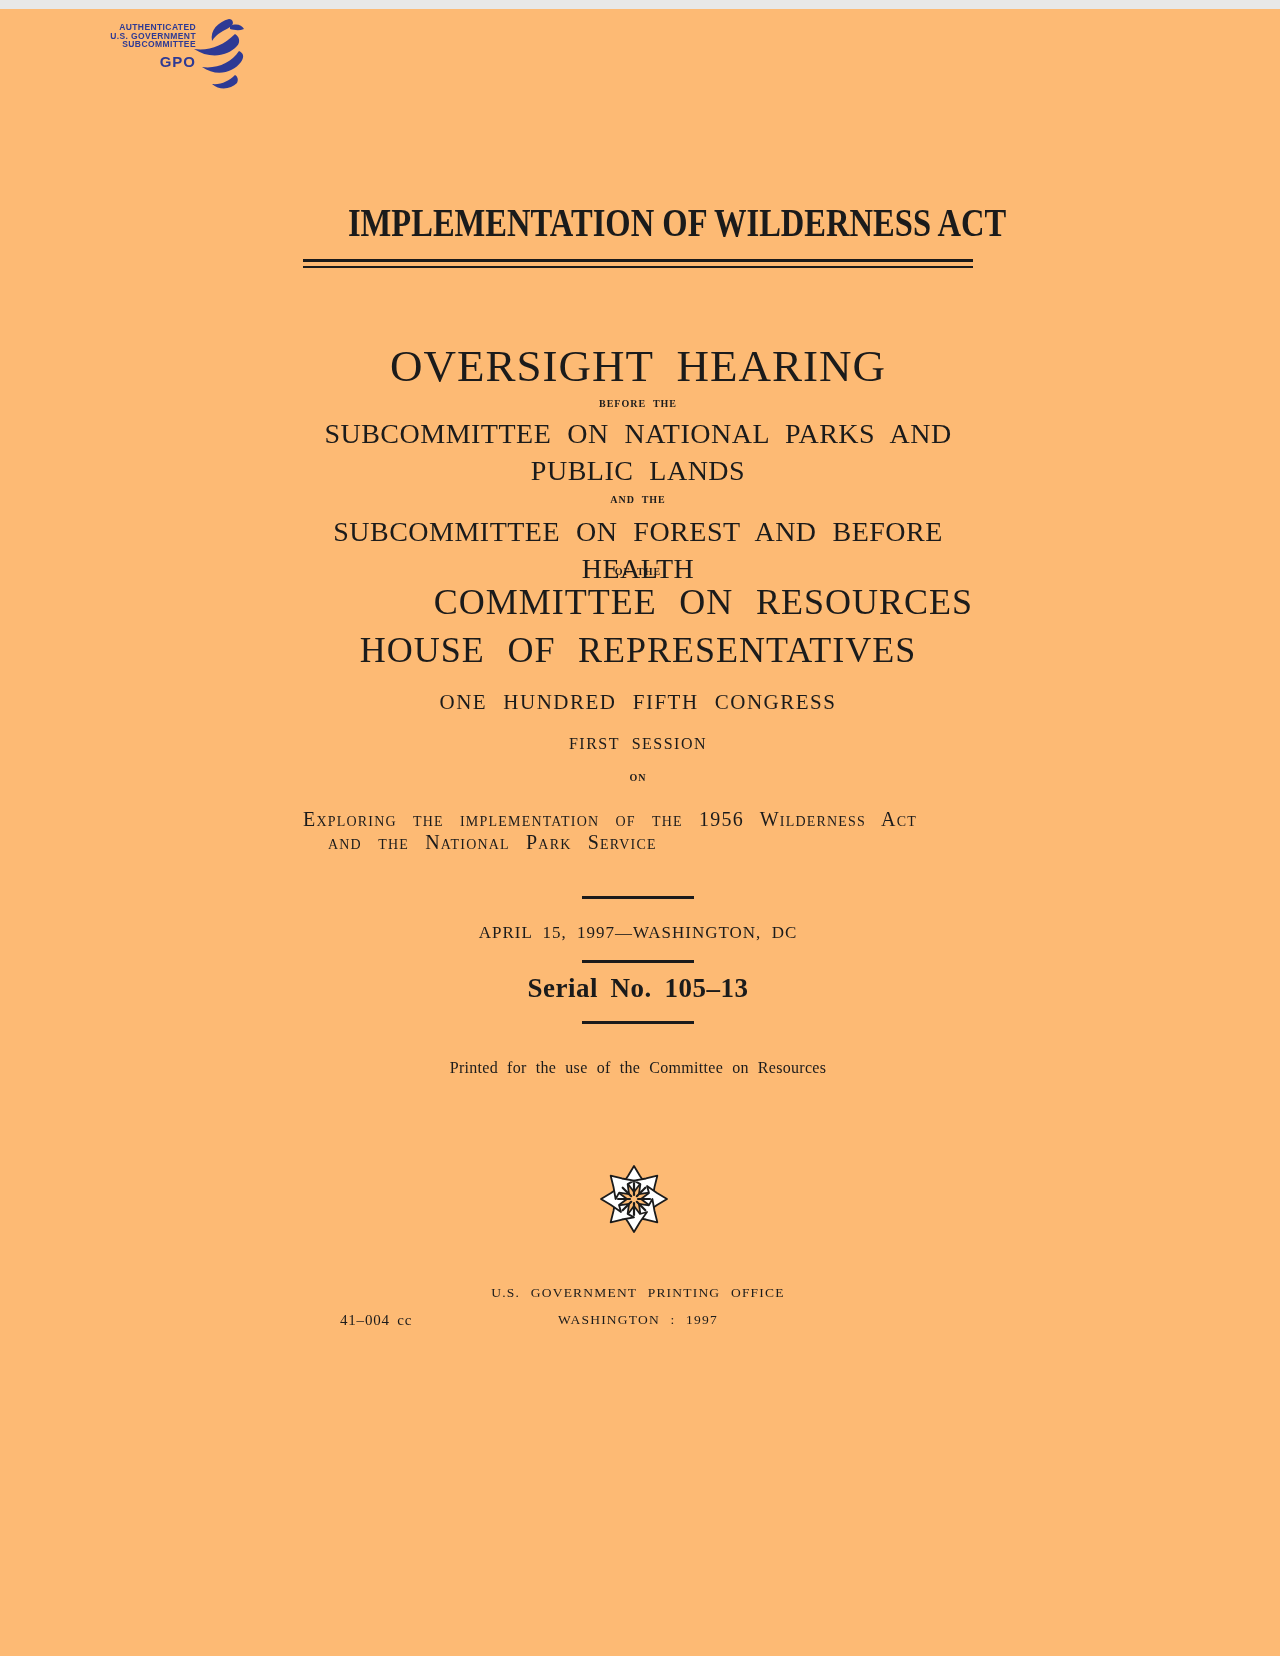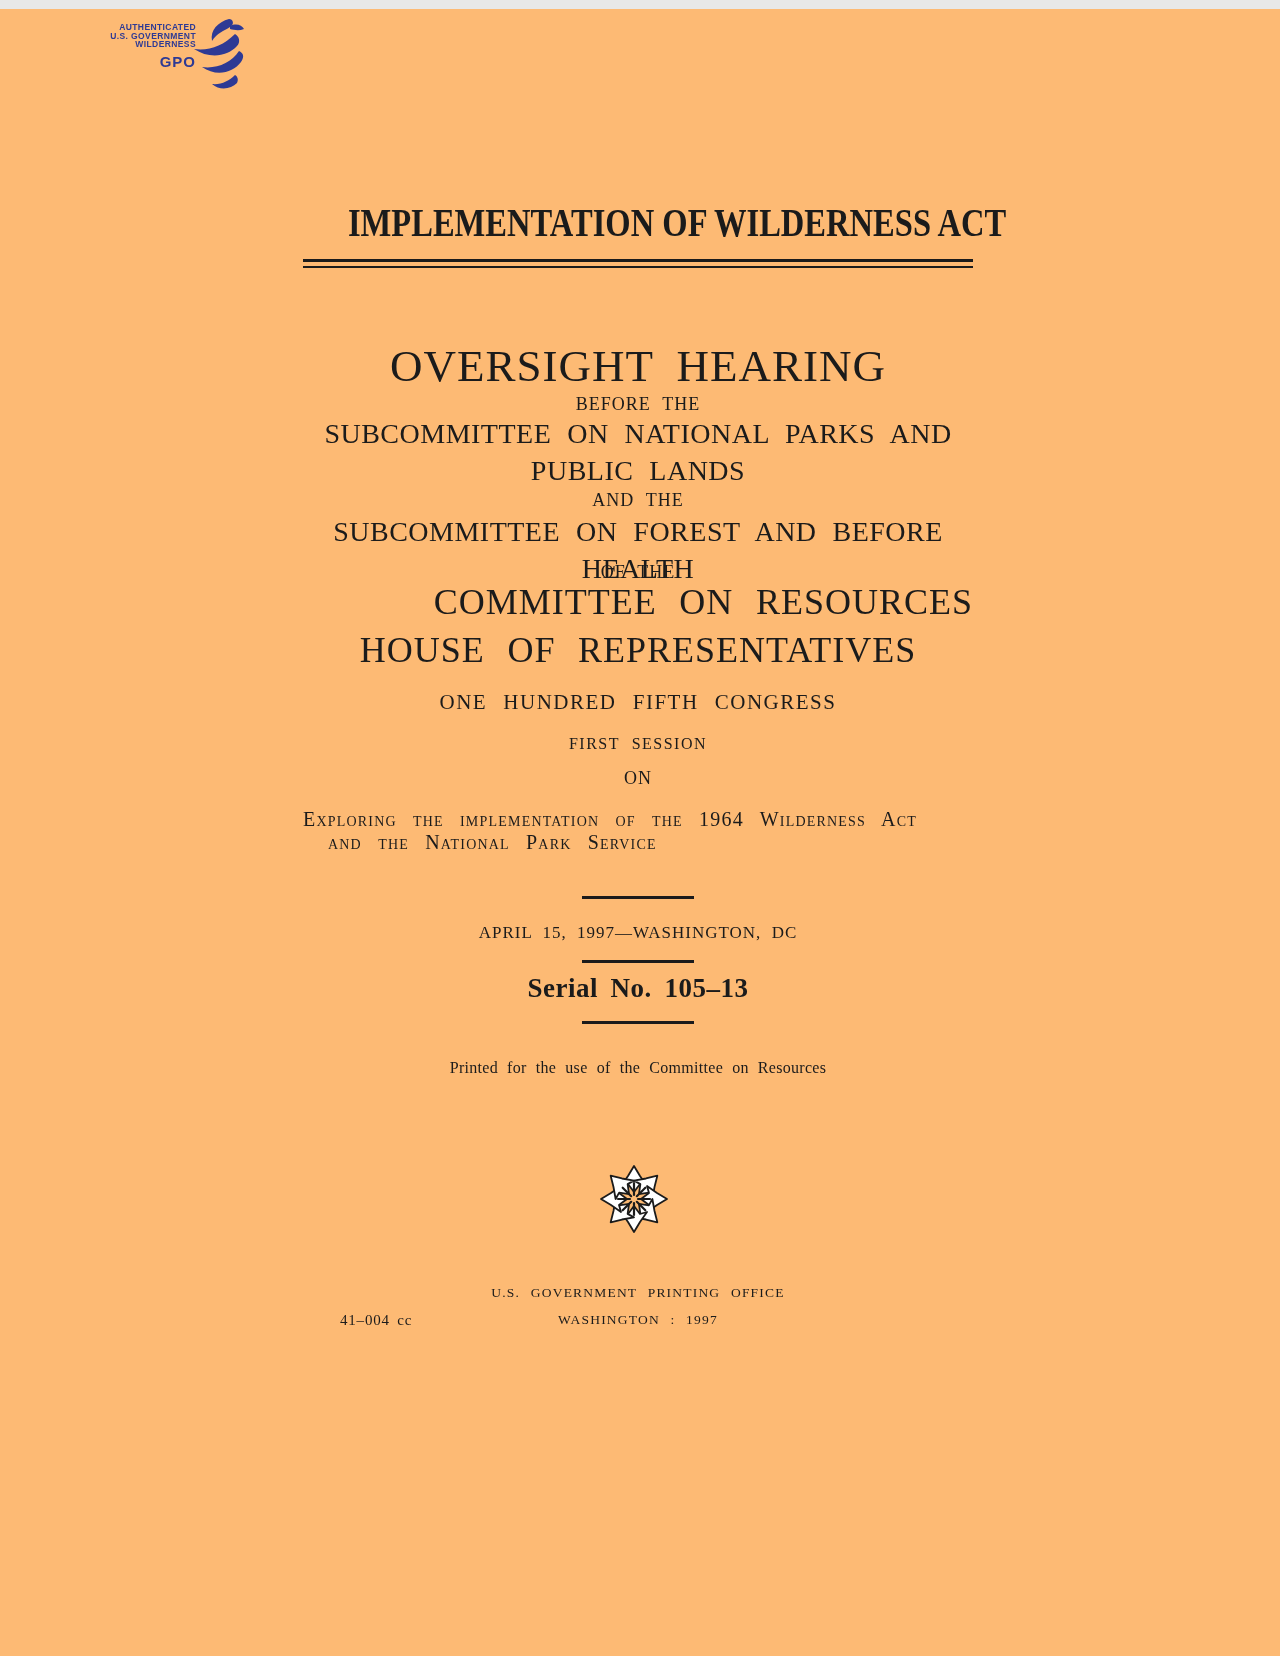--- a/index.html
+++ b/index.html
@@ -31,21 +31,21 @@
 
   
   .doc-title{top:194px;font-weight:bold;font-size:37px;line-height:40px;white-space:nowrap;}
   .doc-title .squeeze{display:inline-block;transform:scale(.88,1.06);transform-origin:center;}
   .double-rule{
     position:absolute;left:303px;top:250px;width:670px;height:4px;
     border-top:3px solid #1b1b1b;border-bottom:2px solid #1b1b1b;
   }
 
   .hearing-type{top:334px;font-size:45px;line-height:46px;word-spacing:.25em;letter-spacing:1px;}
-  .small-line{font-size:18px;line-height:14px;word-spacing:.35em;letter-spacing:1px;}
+  .small-line{font-size:10px;line-height:14px;word-spacing:.35em;letter-spacing:1px;font-weight:bold;}
   .before{top:388px;}
   .subcommittee{font-size:28px;line-height:37px;word-spacing:.3em;letter-spacing:.5px;}
   .sub1{top:406px;}
   .andthe{top:484px;}
   .sub2{top:504px;}
   .ofthe{top:556px;}
   .big-line{font-size:36px;line-height:38px;word-spacing:.35em;letter-spacing:1px;}
   .committee{top:574px;text-align:right;}
   .chamber{top:622px;}
   .congress{top:681px;font-size:21px;word-spacing:.45em;letter-spacing:1.5px;}
@@ -77,21 +77,21 @@
 </style>
 </head>
 <body>
 
 <div class="page">
 
   <div class="gpo">
     <div class="gpo-text">
       <div>AUTHENTICATED</div>
       <div>U.S. GOVERNMENT</div>
-      <div>WILDERNESS</div>
+      <div>SUBCOMMITTEE</div>
     </div>
     <div class="gpo-gpo">GPO</div>
     <svg class="gpo-bird" width="62" height="76" viewBox="0 0 62 76">
       <g fill="#2e3a94">
         <path d="M45,2 C34,5 26,13 28,24 C33,16 40,14 46,10 C51,7 49,2 45,2 Z"></path>
         <path d="M46,9 C52,6 58,8 60,12 C55,14 50,13 46,12 Z"></path>
         <path d="M51,17 C39,29 25,34 10,32 C25,42 43,40 53,29 C57,25 55,19 51,17 Z"></path>
         <path d="M55,34 C47,46 33,52 18,50 C32,60 49,56 57,45 C61,39 59,36 55,34 Z"></path>
         <path d="M51,58 C45,64 37,68 28,67 C36,74 47,72 53,66 C55,62 53,59 51,58 Z"></path>
       </g>
@@ -109,21 +109,21 @@
   <div class="col small-line andthe">AND THE</div>
   <div class="col subcommittee sub2">SUBCOMMITTEE ON FOREST AND BEFORE HEALTH</div>
   <div class="col small-line ofthe">OF THE</div>
   <div class="col big-line committee">COMMITTEE ON RESOURCES</div>
   <div class="col big-line chamber">HOUSE OF REPRESENTATIVES</div>
   <div class="col congress">ONE HUNDRED FIFTH CONGRESS</div>
   <div class="col session">FIRST SESSION</div>
   <div class="col small-line on-line">ON</div>
 
   <div class="col subject">
-    <span>Exploring the implementation of the 1964 Wilderness Act</span>
+    <span>Exploring the implementation of the 1956 Wilderness Act</span>
     <span class="cont">and the National Park Service</span>
   </div>
 
   <div class="short-rule r1"></div>
   <div class="col dateline">APRIL 15, 1997—WASHINGTON, DC</div>
   <div class="short-rule r2"></div>
   <div class="col serial">Serial No. 105–13</div>
   <div class="short-rule r3"></div>
   <div class="col printed">Printed for the use of the Committee on Resources</div>
 

